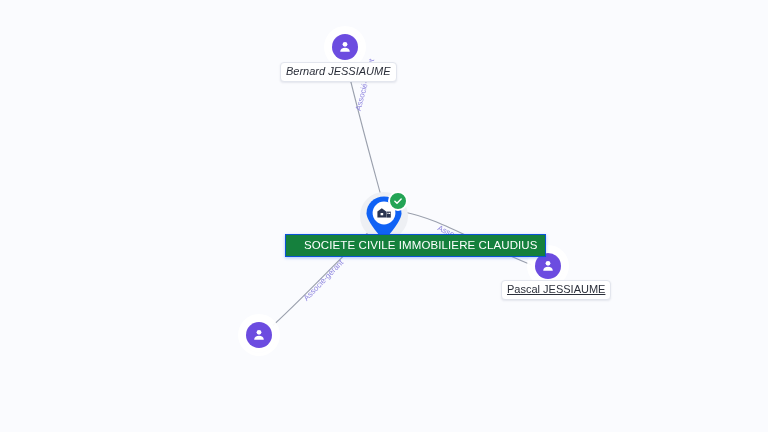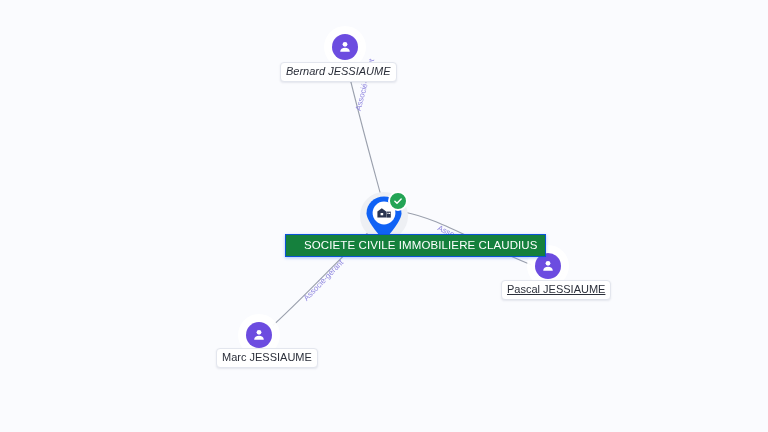--- a/index.html
+++ b/index.html
@@ -165,21 +165,20 @@
   <div class="node-label" style="left:501px; top:280px;text-decoration:underline;">Pascal JESSIAUME</div>
 
   <div class="person-node" style="left:242px; top:318px;">
     <div class="person-disc">
       <svg width="16" height="16" viewBox="0 0 24 24" aria-hidden="true">
         <circle cx="12" cy="8" r="3.6" fill="#ffffff"></circle>
         <path d="M4.8 19.2c0-3.8 3.2-6 7.2-6s7.2 2.2 7.2 6z" fill="#ffffff"></path>
       </svg>
     </div>
   </div>
-  <div class="node-label" style="left:216px; top:348px;">Marc JESSIAUME</div>
 
   <div class="company-node" style="left:359px; top:190px;">
     <div class="company-halo"></div>
 
     <svg class="company-pin" viewBox="0 0 38 46" xmlns="http://www.w3.org/2000/svg">
       <path d="M19 45.5 C 19 45.5 36.5 27 36.5 18.2 C 36.5 8.5 28.7 1.5 19 1.5
                C 9.3 1.5 1.5 8.5 1.5 18.2 C 1.5 27 19 45.5 19 45.5 Z" fill="#1062f5"></path>
       <circle cx="19" cy="18" r="11.4" fill="#ffffff"></circle>
       <g fill="#2a3550">
         <path d="M12.4 22.6 v-6.0 l4.4-3.3 4.4 3.3 v6.0 z"></path>

